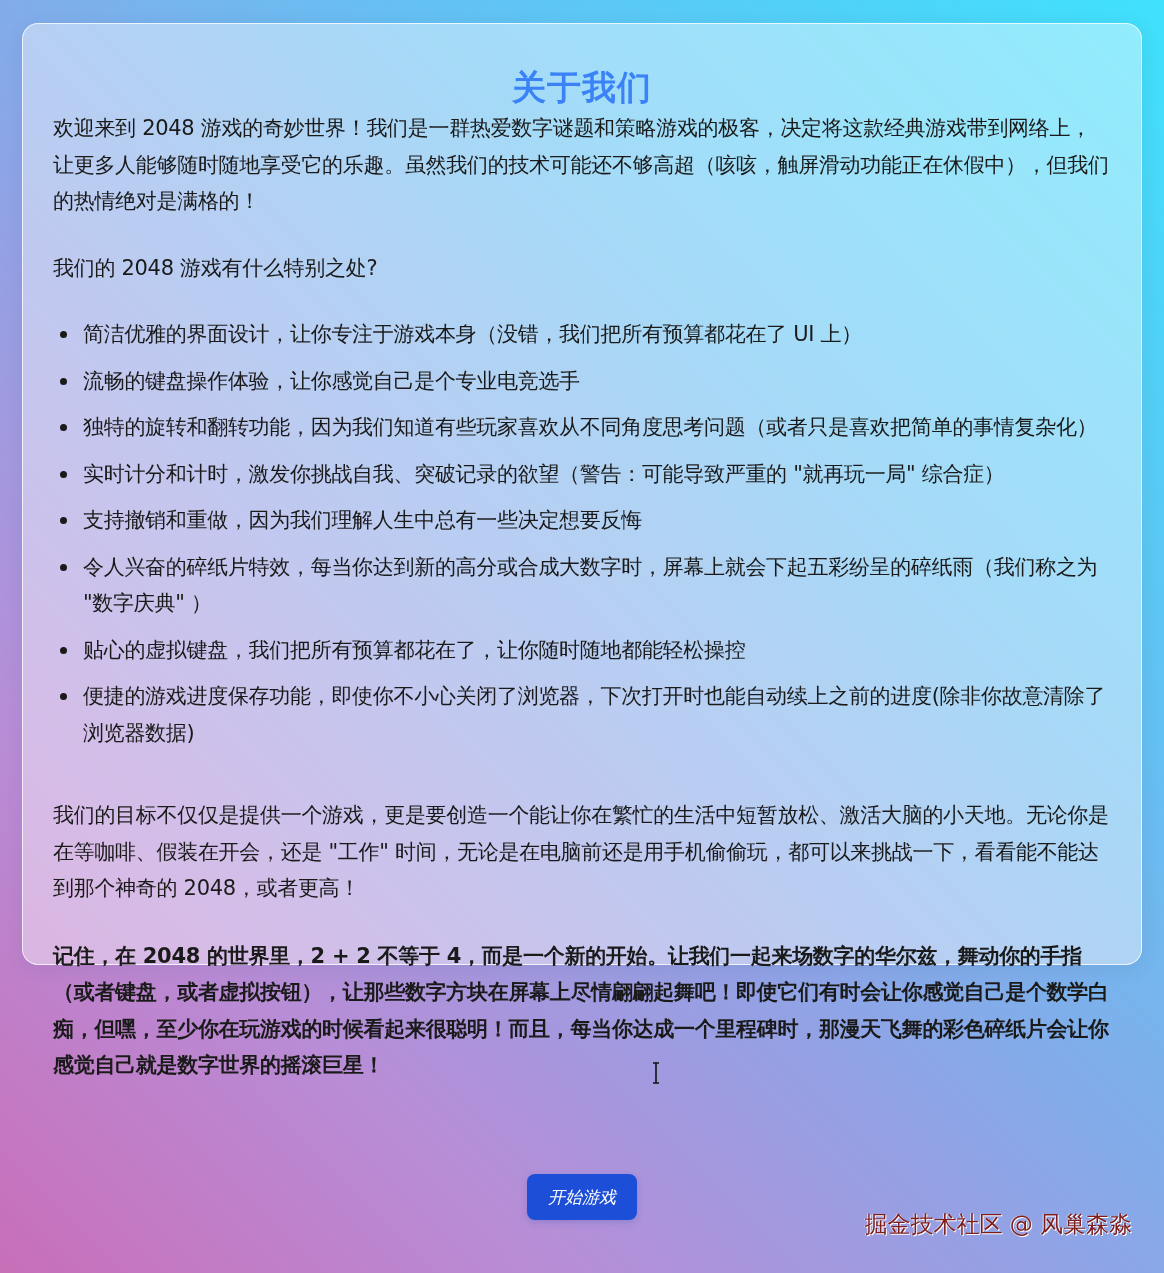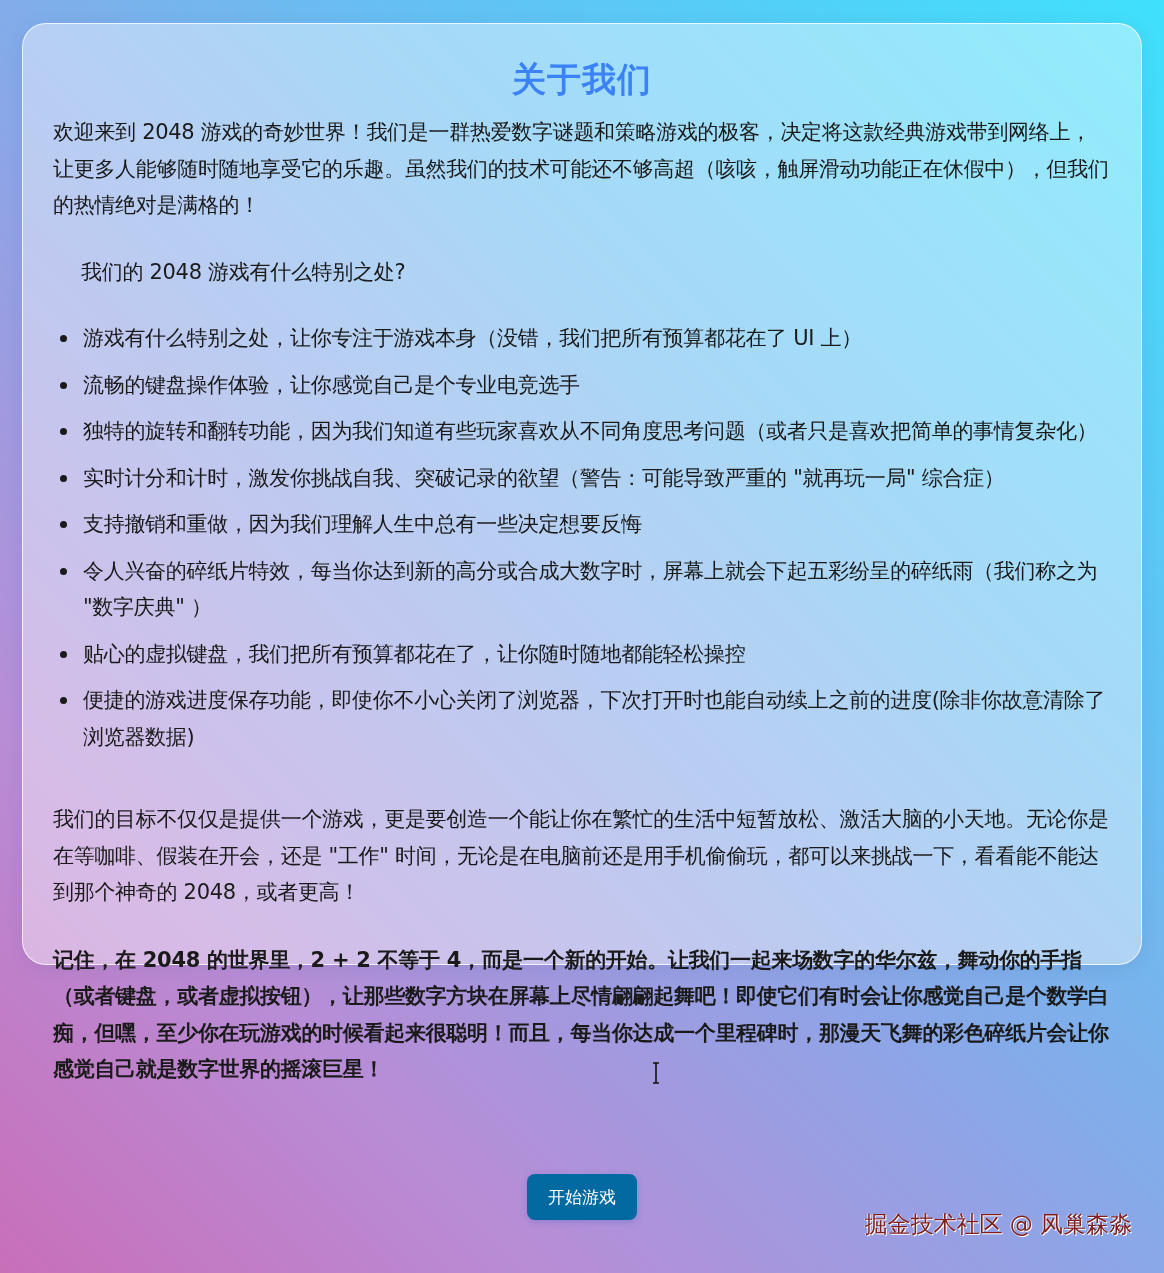--- a/index.html
+++ b/index.html
@@ -12,44 +12,44 @@
       position: relative;
       font-family: "DejaVu Sans", "Liberation Sans", sans-serif;
       background: linear-gradient(45deg, #c86fb8 0%, #b98cd6 22%, #8fa4e6 45%, #66bff2 68%, #3fe1fb 100%);
     }
     .card {
       position: absolute;
       left: 22px;
       top: 23px;
       width: 1120px;
       height: 942px;
-      border-radius: 24px;
+      border-radius: 16px;
       border: 1px solid rgba(255,255,255,0.75);
       background: rgba(255,255,255,0.42);
       box-shadow: 0 4px 18px rgba(60,80,140,0.12);
-      padding: 0 30px;
+      padding: 8px 30px;
     }
     .title {
       text-align: center;
       color: #3b82f6;
       font-size: 34px;
       font-weight: bold;
       margin-top: 32px;
       height: 46px;
       line-height: 46px;
       letter-spacing: 1px;
     }
     .para {
       color: #1a1a1a;
       font-size: 21px;
       line-height: 36.5px;
-      margin-top: 12px;
+      margin-top: 0;
       letter-spacing: -0.3px;
     }
-    .para.p2 { margin-top: 30px; margin-left: 28px; }
+    .para.p2 { margin-top: 30px; }
     .para.p3 { margin-top: 46px; }
     .para.p4 { margin-top: 31px; font-weight: bold; }
     .features {
       list-style: none;
       margin-top: 30px;
     }
     .features li {
       position: relative;
       padding-left: 30px;
       color: #1a1a1a;
@@ -69,31 +69,32 @@
     }
     .btn-wrap {
       position: absolute;
       left: 0;
       right: 0;
       top: 1150px;
       text-align: center;
     }
     .start-btn {
       display: inline-block;
-      background: #0369a1;
+      background: #1d4ed8;
       color: #ffffff;
       font-size: 17px;
       border: none;
       border-radius: 8px;
       width: 110px;
       height: 46px;
       line-height: 46px;
       font-family: "DejaVu Sans", "Liberation Sans", sans-serif;
       box-shadow: 0 2px 6px rgba(40,80,180,0.25);
       cursor: pointer;
+      font-style: italic;
     }
     .watermark {
       position: absolute;
       right: 32px;
       top: 1209px;
       font-size: 23px;
       color: #7f1d1d;
       text-shadow: 1px 1px 0 #ffffff, -1px 0 0 rgba(255,255,255,0.6);
       letter-spacing: 0px;
     }
@@ -109,21 +110,21 @@
 <body>
 
 <div class="card">
   <h1 class="title">关于我们</h1>
 
   <p class="para p1">欢迎来到 2048 游戏的奇妙世界！我们是一群热爱数字谜题和策略游戏的极客，决定将这款经典游戏带到网络上，让更多人能够随时随地享受它的乐趣。虽然我们的技术可能还不够高超（咳咳，触屏滑动功能正在休假中），但我们的热情绝对是满格的！</p>
 
   <p class="para p2">我们的 2048 游戏有什么特别之处?</p>
 
   <ul class="features">
-    <li><span class="bullet"></span><span>游戏有什么特别之处，让你专注于游戏本身（没错，我们把所有预算都花在了 UI 上）</span></li>
+    <li><span class="bullet"></span><span>简洁优雅的界面设计，让你专注于游戏本身（没错，我们把所有预算都花在了 UI 上）</span></li>
     <li><span class="bullet"></span><span>流畅的键盘操作体验，让你感觉自己是个专业电竞选手</span></li>
     <li><span class="bullet"></span><span>独特的旋转和翻转功能，因为我们知道有些玩家喜欢从不同角度思考问题（或者只是喜欢把简单的事情复杂化）</span></li>
     <li><span class="bullet"></span><span>实时计分和计时，激发你挑战自我、突破记录的欲望（警告：可能导致严重的 "就再玩一局" 综合症）</span></li>
     <li><span class="bullet"></span><span>支持撤销和重做，因为我们理解人生中总有一些决定想要反悔</span></li>
     <li><span class="bullet"></span><span>令人兴奋的碎纸片特效，每当你达到新的高分或合成大数字时，屏幕上就会下起五彩纷呈的碎纸雨（我们称之为 "数字庆典" ）</span></li>
     <li><span class="bullet"></span><span>贴心的虚拟键盘，我们把所有预算都花在了，让你随时随地都能轻松操控</span></li>
     <li><span class="bullet"></span><span>便捷的游戏进度保存功能，即使你不小心关闭了浏览器，下次打开时也能自动续上之前的进度(除非你故意清除了浏览器数据)</span></li>
   </ul>
 
   <p class="para p3">我们的目标不仅仅是提供一个游戏，更是要创造一个能让你在繁忙的生活中短暂放松、激活大脑的小天地。无论你是在等咖啡、假装在开会，还是 "工作" 时间，无论是在电脑前还是用手机偷偷玩，都可以来挑战一下，看看能不能达到那个神奇的 2048，或者更高！</p>

